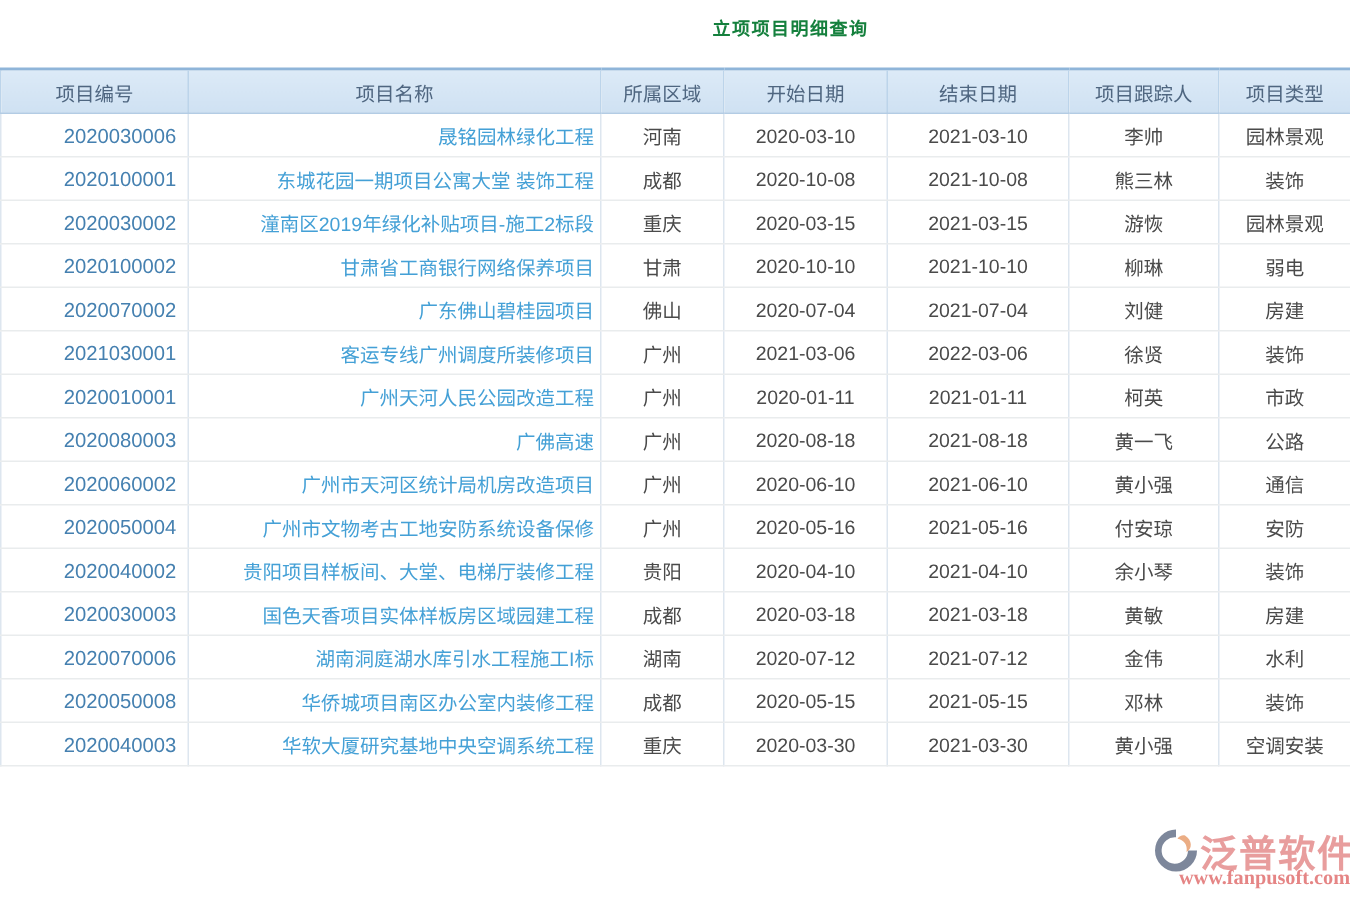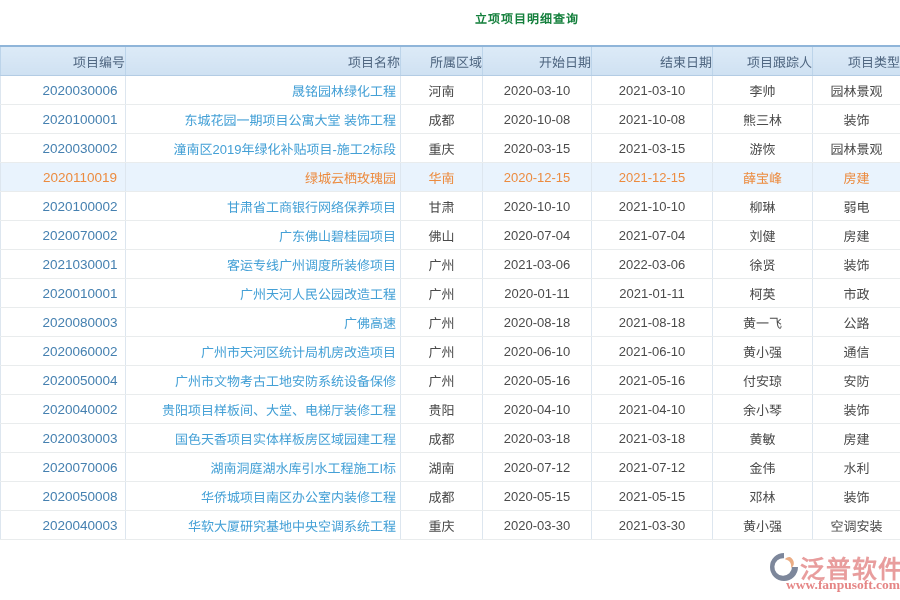--- a/index.html
+++ b/index.html
@@ -32,21 +32,21 @@
     border-collapse:collapse;table-layout:fixed;
   }
   table.grid thead th{
     height:28px;padding:0;
     background:linear-gradient(to bottom,var(--header-bg-top),var(--header-bg-bottom));
     border-top:2px solid var(--header-border);
     border-bottom:1px solid #b3cce4;
     border-right:1px solid #bcd4ea;
     border-left:1px solid #bcd4ea;
     color:var(--header-text);
-    font-size:13px;font-weight:normal;text-align:right;
+    font-size:13px;font-weight:normal;text-align:center;
     white-space:nowrap;overflow:hidden;
   }
   table.grid td{
     height:28px;padding:0 4px;
     border-bottom:1px solid var(--grid-line-h);
     border-right:1px solid var(--grid-line-v);
     border-left:1px solid var(--grid-line-v);
     font-size:13px;text-align:center;color:var(--cell-text);
     white-space:nowrap;overflow:hidden;
   }
@@ -119,29 +119,20 @@
   </tr>
       <tr>
     <td class="c-code">2020030002</td>
     <td class="c-name">潼南区2019年绿化补贴项目-施工2标段</td>
     <td class="c-region">重庆</td>
     <td class="c-start">2020-03-15</td>
     <td class="c-end">2021-03-15</td>
     <td class="c-tracker">游恢</td>
     <td class="c-type">园林景观</td>
   </tr>
-      <tr class="selected">
-    <td class="c-code">2020110019</td>
-    <td class="c-name">绿城云栖玫瑰园</td>
-    <td class="c-region">华南</td>
-    <td class="c-start">2020-12-15</td>
-    <td class="c-end">2021-12-15</td>
-    <td class="c-tracker">薛宝峰</td>
-    <td class="c-type">房建</td>
-  </tr>
       <tr>
     <td class="c-code">2020100002</td>
     <td class="c-name">甘肃省工商银行网络保养项目</td>
     <td class="c-region">甘肃</td>
     <td class="c-start">2020-10-10</td>
     <td class="c-end">2021-10-10</td>
     <td class="c-tracker">柳琳</td>
     <td class="c-type">弱电</td>
   </tr>
       <tr>

